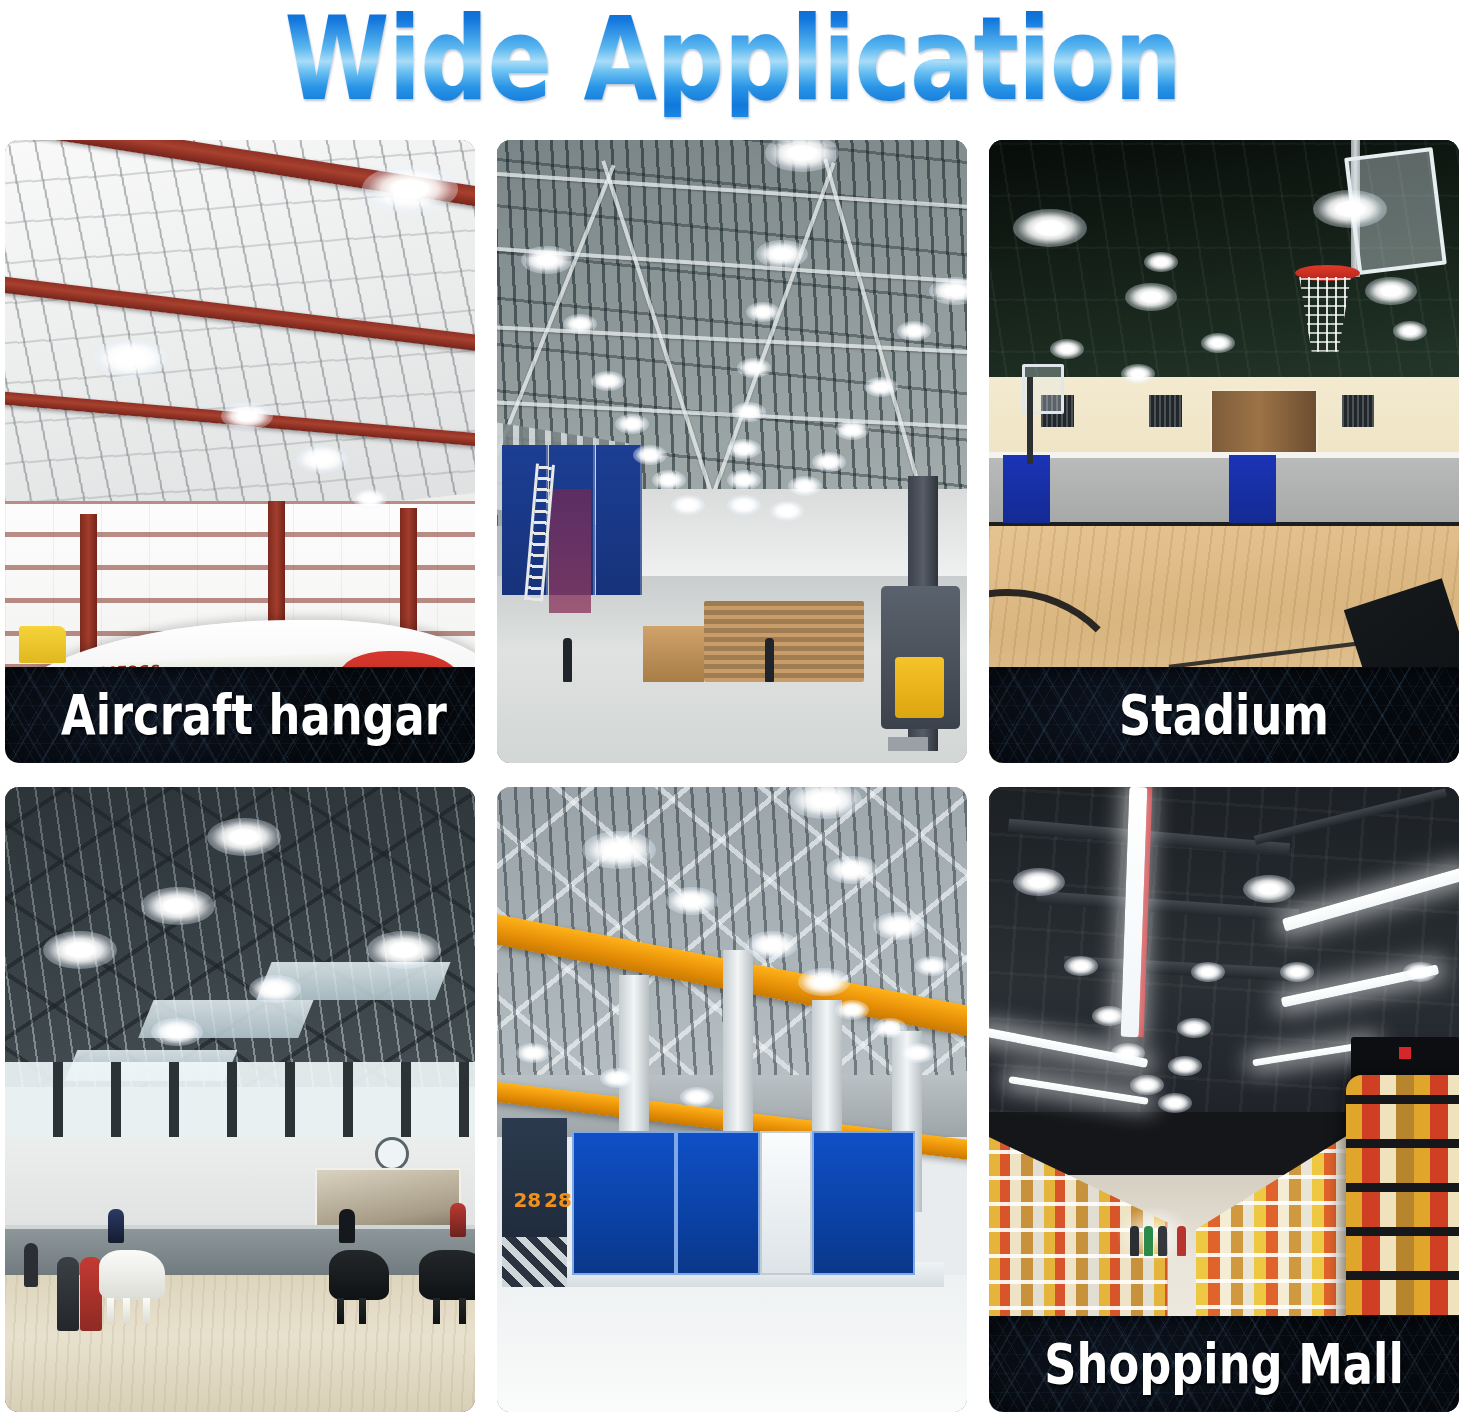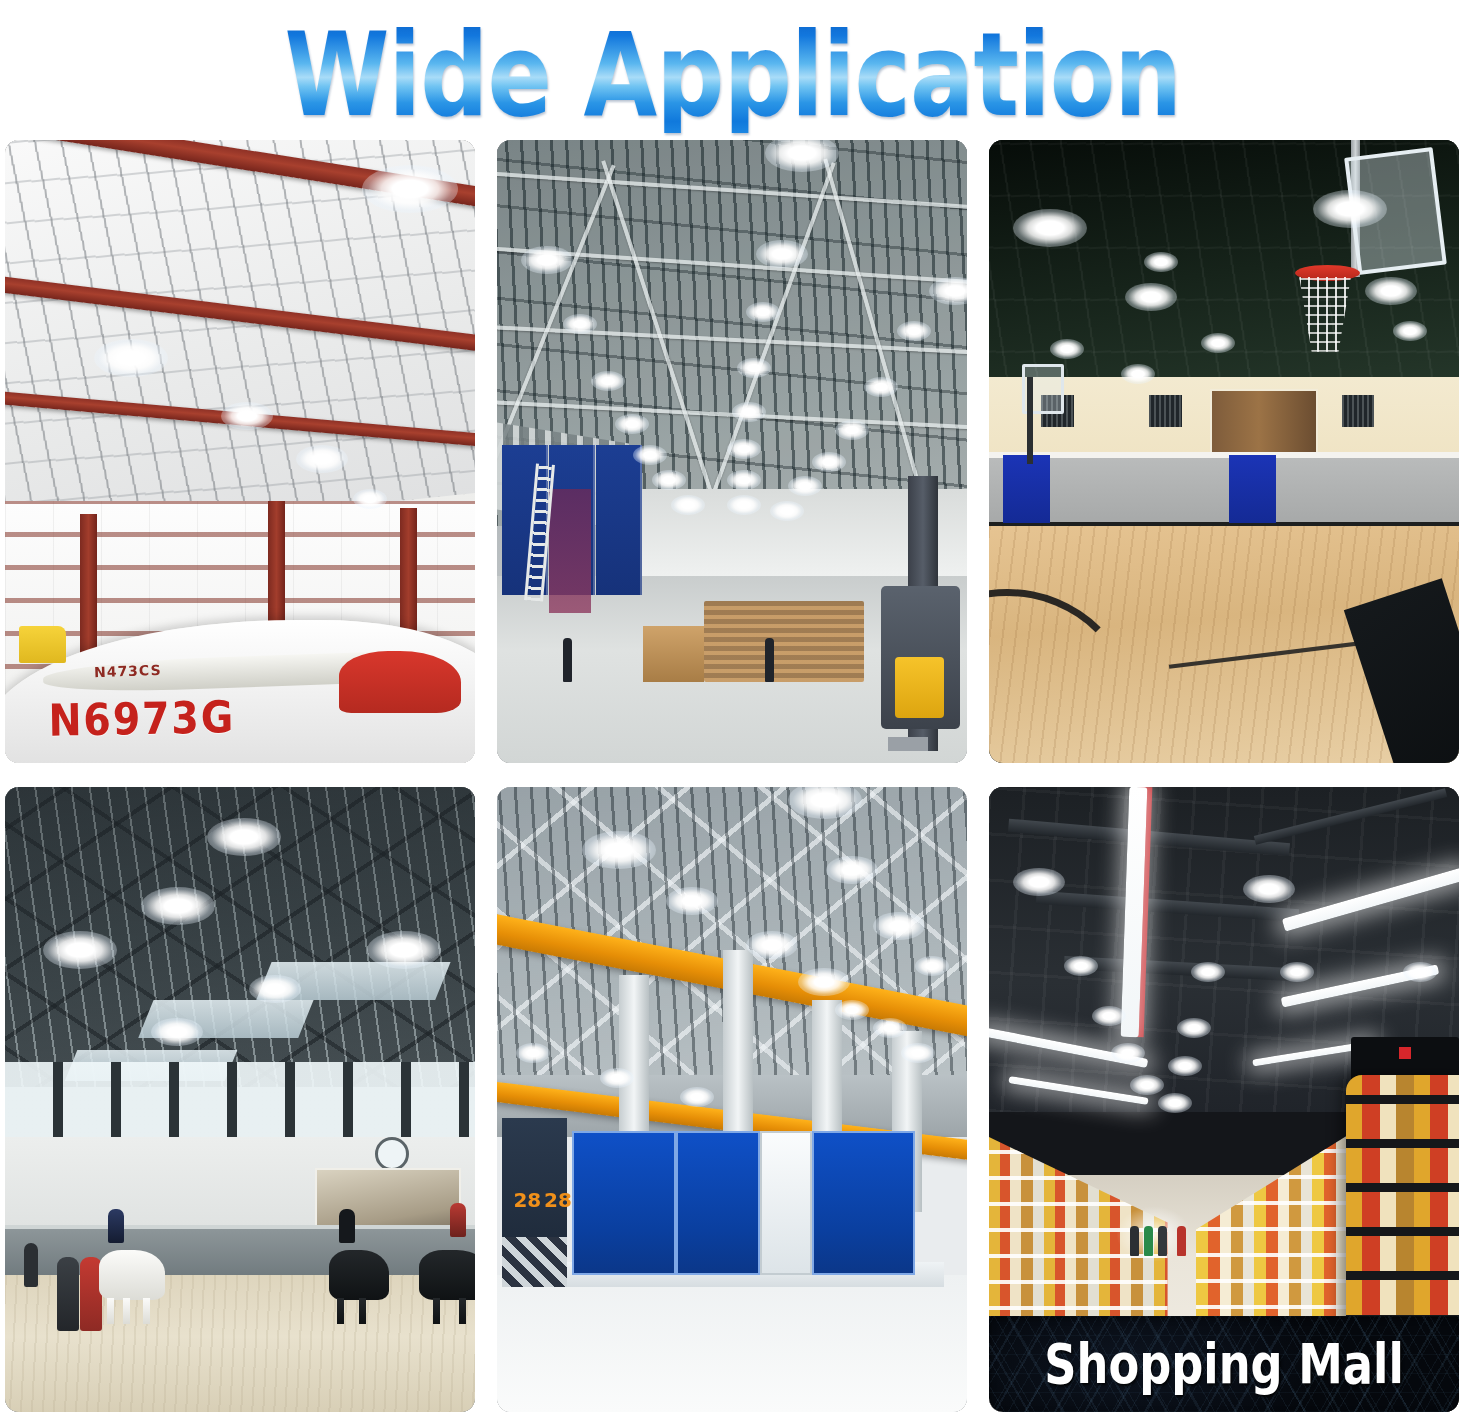--- a/index.html
+++ b/index.html
@@ -6,21 +6,21 @@
   html,body{
     width:1465px; height:1412px;
     background:#ffffff;
     font-family:"Liberation Sans", sans-serif;
     overflow:hidden;
   }
   #page{ position:relative; width:1465px; height:1412px; background:#fff; }
 
   
   #title-bar{
-    position:absolute; left:0; top:16px; width:1465px; height:118px;
+    position:absolute; left:0; top:0; width:1465px; height:118px;
     display:flex; align-items:center; justify-content:center;
   }
   #title-text{
     font-family:"DejaVu Sans", sans-serif;
     font-weight:bold;
     font-size:116px;
     line-height:1;
     letter-spacing:-1px;
     transform:scaleX(0.82);
     transform-origin:center center;
@@ -534,20 +534,24 @@
         <div class="wing"></div>
         <div class="cowl"></div>
         <div class="yellowtail"></div>
         <div class="reg2">N473CS</div>
         <div class="reg">N6973G</div>
         <div class="lt xl" style="left:76%;top:4%;"></div>
         <div class="lt lg" style="left:19%;top:32%;"></div>
         <div class="lt md" style="left:46%;top:42%;"></div>
         <div class="lt md" style="left:62%;top:49%;"></div>
         <div class="lt sm" style="left:74%;top:56%;"></div>
+      </div>
+      <div class="caption cap-left">
+        <div class="caption-hex"></div>
+        <div class="caption-text">Aircraft hangar</div>
       </div>
     </div>
 
     <div class="card">
       <div class="photo warehouse">
         <div class="roof"></div>
         <div class="truss" style="left:-10%;top:8%;width:130%;transform:rotate(4deg);"></div>
         <div class="truss" style="left:-10%;top:20%;width:130%;transform:rotate(4deg);"></div>
         <div class="truss" style="left:-10%;top:32%;width:130%;transform:rotate(3deg);"></div>
         <div class="truss" style="left:-10%;top:44%;width:130%;transform:rotate(3deg);"></div>
@@ -622,20 +626,24 @@
         <div class="lt lg" style="left:5%;top:11%;"></div>
         <div class="lt lg" style="left:69%;top:8%;"></div>
         <div class="lt md" style="left:29%;top:23%;"></div>
         <div class="lt md" style="left:80%;top:22%;"></div>
         <div class="lt sm" style="left:13%;top:32%;"></div>
         <div class="lt sm" style="left:45%;top:31%;"></div>
         <div class="lt sm" style="left:86%;top:29%;"></div>
         <div class="lt sm" style="left:28%;top:36%;"></div>
         <div class="lt sm" style="left:33%;top:18%;"></div>
       </div>
+      <div class="caption cap-center">
+        <div class="caption-hex"></div>
+        <div class="caption-text">Stadium</div>
+      </div>
     </div>
 
     <div class="card">
       <div class="photo riding">
         <div class="roof"></div>
         <div class="skylight" style="left:30%;top:34%;width:34%;height:6%;"></div>
         <div class="skylight" style="left:55%;top:28%;width:38%;height:6%;"></div>
         <div class="skylight" style="left:14%;top:42%;width:34%;height:5%;"></div>
         <div class="clerestory"></div>
         <div class="wall"></div>

